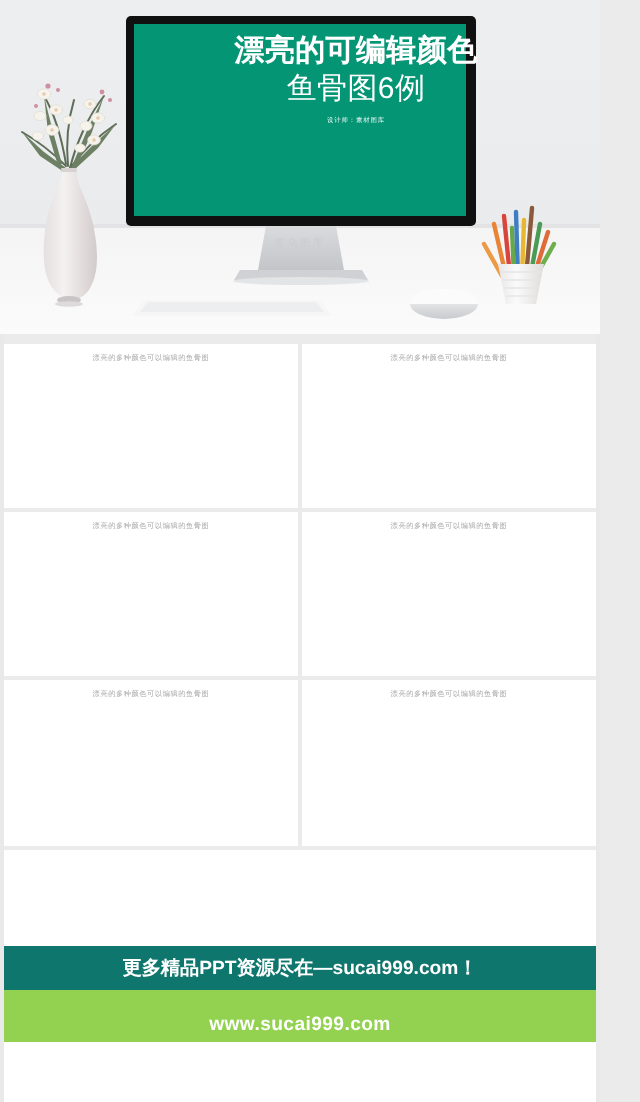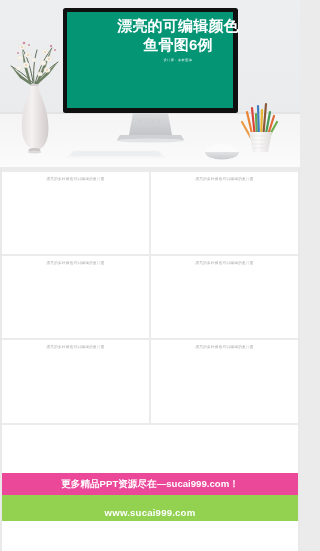--- a/index.html
+++ b/index.html
@@ -7,36 +7,36 @@
 body{width:300px;height:551px;background:#ebebeb;font-family:"Liberation Sans",sans-serif;overflow:hidden;}
 .page{position:relative;width:300px;height:551px;background:#ebebeb;}
 
 
 .hero{position:absolute;left:0;top:0;width:300px;height:167px;overflow:hidden;}
 .hero svg{position:absolute;left:0;top:0;}
 
 .slide-txt{position:absolute;left:67px;top:16px;width:166px;height:96px;
   display:flex;flex-direction:column;align-items:center;justify-content:flex-start;color:#fff;margin-left:28px;}
 .slide-t1{font-size:15px;font-weight:bold;letter-spacing:.2px;line-height:1.28;}
-.slide-t2{font-size:15px;font-weight:bold;letter-spacing:.2px;line-height:1.28;}
+.slide-t2{font-size:15px;font-weight:normal;letter-spacing:.2px;line-height:1.28;}
 .slide-sub{font-size:3.2px;letter-spacing:.45px;margin-top:4px;opacity:.92;}
 .hero-wm{position:absolute;left:0;top:118px;width:300px;text-align:center;
   font-size:5px;color:#cccccd;letter-spacing:1.4px;}
 
 
 .grid{position:absolute;left:2px;top:172px;width:296px;height:251px;
   display:grid;grid-template-columns:147px 147px;grid-template-rows:82px 82px 83px;
   column-gap:2px;row-gap:2px;}
 .card{position:relative;background:#fff;overflow:hidden;}
 .card .ctitle{position:absolute;left:0;top:5px;width:100%;text-align:center;
   font-size:3.6px;color:#a6a6a6;letter-spacing:.3px;}
 
 
 .botwhite{position:absolute;left:2px;top:425px;width:296px;height:48px;background:#fff;}
-.band1{position:absolute;left:2px;top:473px;width:296px;height:22px;background:#ec4899;
+.band1{position:absolute;left:2px;top:473px;width:296px;height:22px;background:#0f766e;
   display:flex;align-items:center;justify-content:center;}
 .band1 .t{font-size:9.6px;font-weight:bold;color:#fff;}
 .band2{position:absolute;left:2px;top:495px;width:296px;height:34px;background:#92d250;
   display:flex;align-items:center;justify-content:center;}
 .band2 .t{font-size:9.6px;font-weight:bold;color:#fff;letter-spacing:.2px;}
 .botrest{position:absolute;left:2px;top:521px;width:296px;height:30px;background:#fff;}
 .edgeL{position:absolute;left:0;top:167px;width:2px;height:384px;background:#e9e9e9;}
 .edgeR{position:absolute;left:298px;top:167px;width:2px;height:384px;background:#e9e9e9;}
 </style>
 </head>

